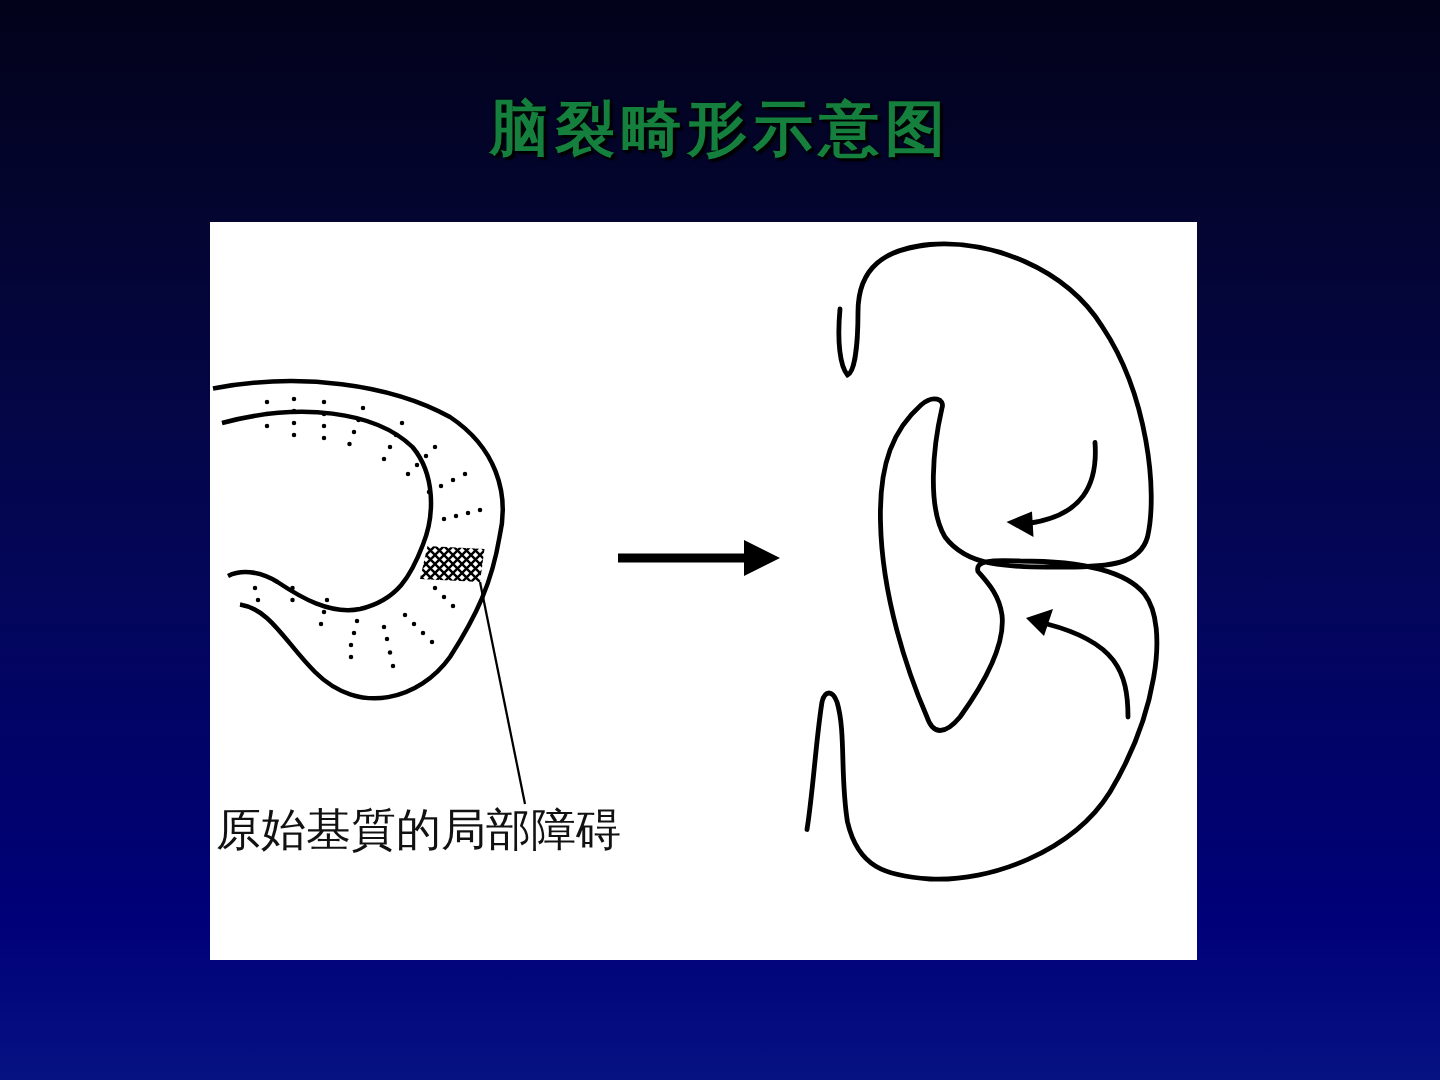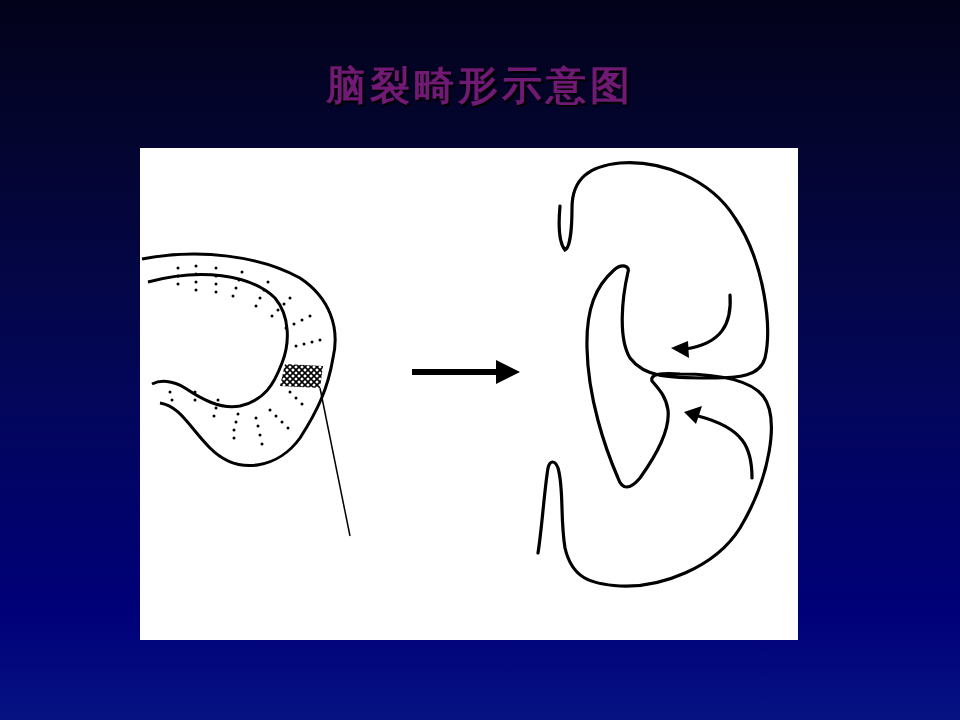--- a/index.html
+++ b/index.html
@@ -3,21 +3,21 @@
 <meta charset="utf-8">
 <style>
   html, body { margin:0; padding:0; }
   body {
     width:960px; height:720px; overflow:hidden; position:relative;
     background: linear-gradient(to bottom, #02021a 0%, #040530 20%, #03065a 55%, #000078 85%, #061282 100%);
     font-family: "DejaVu Sans", sans-serif;
   }
   .title {
     position:absolute; left:0; top:58px; width:960px; text-align:center;
-    color:#701a75; font-size:40px; font-weight:bold; letter-spacing:4px;
+    color:#15803d; font-size:40px; font-weight:bold; letter-spacing:4px;
     text-shadow: 2px 2px 1px #000, 0 0 2px #000;
     font-family: "DejaVu Sans", sans-serif;
   }
   .panel {
     position:absolute; left:140px; top:148px; width:658px; height:492px;
     background:#ffffff; overflow:hidden;
   }
   .panel svg { position:absolute; left:0; top:0; }
   .caption {
     position:absolute; left:4px; top:385px; font-size:30px; color:#111;
@@ -113,13 +113,14 @@
 
       <path d="M420,58 C418,80 420,96 425,102 C430,100 432,80 432,60 C432,30 450,18 480,15 C520,12 570,30 595,70 C625,115 632,180 625,210 C620,228 600,230 570,230 C530,230 505,230 490,210 C478,190 482,150 488,124 C490,118 482,115 474,122 C456,138 446,160 447,200 C448,250 465,300 478,330 C482,342 490,342 500,330 C518,305 530,280 528,262 C526,248 518,240 512,233 C510,226 520,225 540,226 C580,226 610,232 623,248 C640,270 630,330 600,380 C575,420 520,440 480,438 C450,436 432,430 425,400 C420,370 424,340 418,320 C415,312 410,312 408,320 C404,345 402,380 398,405"></path>
 
       <path d="M590,147 C592,175 582,196 545,201"></path>
 
       <path d="M612,330 C612,300 604,280 558,268"></path>
     </g>
     <polygon points="531,200 548,193 549,210" fill="#000"></polygon>
     <polygon points="544,264 562,258 556,276" fill="#000"></polygon>
   </svg>
+  <div class="caption">原始基質的局部障碍</div>
 </div>
 
 </body></html>

